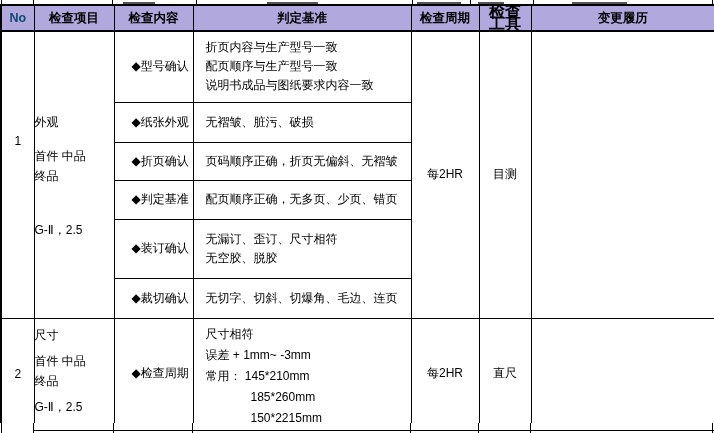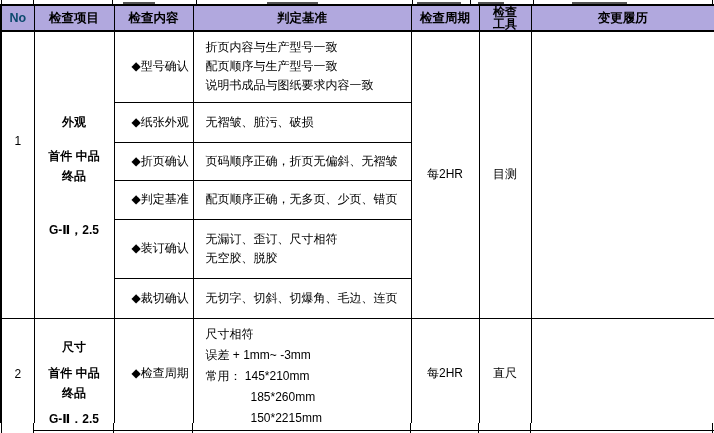--- a/index.html
+++ b/index.html
@@ -9,29 +9,29 @@
   
   .top-strip{position:absolute;top:0;left:0;width:714px;height:4px;background:#fff;}
   .top-strip .vtick{position:absolute;top:0;width:1px;height:4px;background:#000;}
   .top-strip .remnant{position:absolute;top:2px;height:2px;background:#555;}
 
   table.main{position:absolute;top:4px;left:0;border-collapse:collapse;table-layout:fixed;width:714px;}
   table.main{border:2px solid #000;}
   td,th{border:1px solid #000;padding:0;font-size:12px;overflow:hidden;}
   thead th{background:#b1a8de;font-weight:bold;font-size:12.5px;border-bottom:2px solid #000;}
   th.no-h{color:#0c4a6e;}
-  th.tool-h{line-height:12px;font-size:12px;margin-top:40px;}
+  th.tool-h{line-height:12px;font-size:16px;margin-top:40px;}
 
   .c-no{text-align:center;vertical-align:top;}
   .c-no .num{font-size:12px;}
   .c-no.row1 .num{margin-top:102px;}
   .c-no.row2{vertical-align:middle;}
-  .c-item{text-align:center;vertical-align:top;font-weight:bold;line-height:16px;}
+  .c-item{text-align:left;vertical-align:top;font-weight:normal;line-height:16px;}
   .c-item .l1{margin-top:82px;}
-  .c-item.row2 .l1{margin-top:20px;}
+  .c-item.row2 .l1{margin-top:8px;}
   .c-item .l2{margin-top:18px;}
   .c-item.row2 .l2{margin-top:10px;}
   .c-item .l3{margin-top:4px;}
   .c-item .l4{margin-top:38px;}
   .c-item.row2 .l4{margin-top:10px;}
   .c-content{vertical-align:middle;padding-left:17px;}
   .c-criteria{vertical-align:middle;padding-left:12px;color:#000000;line-height:19px;}
   .c-criteria.size-cell{vertical-align:top;padding-top:5px;line-height:21px;}
   .c-criteria .indent{padding-left:45px;}
   .c-cycle,.c-tool{text-align:center;vertical-align:middle;}

